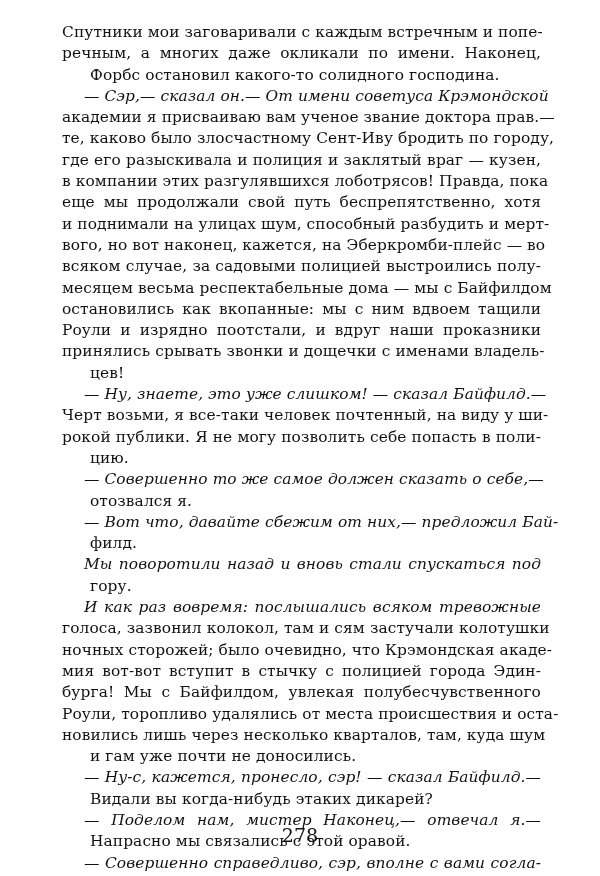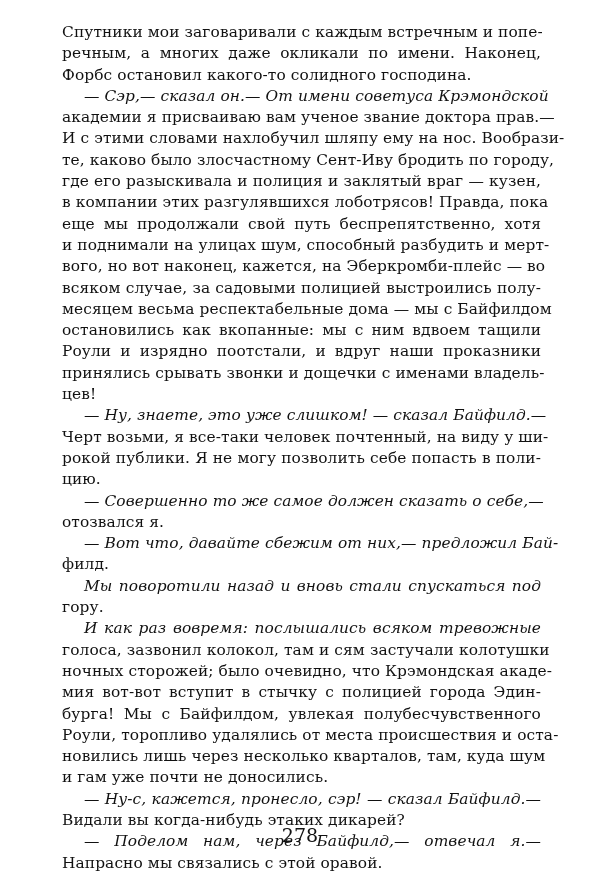--- a/index.html
+++ b/index.html
@@ -26,20 +26,21 @@
       height: 21.3px;
       line-height: 21.3px;
       font-size: 15.4px;
       white-space: nowrap;
       text-align: justify;
       text-align-last: justify;
       letter-spacing: 0.1px;
     }
     .line.last {
       text-align-last: left;
+      margin-left: 28px;
     }
     .line.indent {
       padding-left: 22px;
       font-style: italic;
     }
     .page-number {
       position: absolute;
       top: 824px;
       left: 0;
       width: 600px;
@@ -55,21 +56,20 @@
 
   <div>
     <span class="line">Спутники мои заговаривали с каждым встречным и попе-</span>
     <span class="line">речным, а многих даже окликали по имени. Наконец,</span>
     <span class="line last">Форбс остановил какого-то солидного господина.</span>
   </div>
 
   <div>
     <span class="line indent">— Сэр,— сказал он.— От имени советуса Крэмондской</span>
     <span class="line">академии я присваиваю вам ученое звание доктора прав.—</span>
-    <span class="line">И с этими словами нахлобучил шляпу ему на нос. Вообрази-</span>
     <span class="line">те, каково было злосчастному Сент-Иву бродить по городу,</span>
     <span class="line">где его разыскивала и полиция и заклятый враг — кузен,</span>
     <span class="line">в компании этих разгулявшихся лоботрясов! Правда, пока</span>
     <span class="line">еще мы продолжали свой путь беспрепятственно, хотя</span>
     <span class="line">и поднимали на улицах шум, способный разбудить и мерт-</span>
     <span class="line">вого, но вот наконец, кажется, на Эберкромби-плейс — во</span>
     <span class="line">всяком случае, за садовыми полицией выстроились полу-</span>
     <span class="line">месяцем весьма респектабельные дома — мы с Байфилдом</span>
     <span class="line">остановились как вкопанные: мы с ним вдвоем тащили</span>
     <span class="line">Роули и изрядно поотстали, и вдруг наши проказники</span>
@@ -109,21 +109,21 @@
     <span class="line">новились лишь через несколько кварталов, там, куда шум</span>
     <span class="line last">и гам уже почти не доносились.</span>
   </div>
 
   <div>
     <span class="line indent">— Ну-с, кажется, пронесло, сэр! — сказал Байфилд.—</span>
     <span class="line last">Видали вы когда-нибудь этаких дикарей?</span>
   </div>
 
   <div>
-    <span class="line indent">— Поделом нам, через Байфилд,— отвечал я.—</span>
+    <span class="line indent">— Поделом нам, мистер Наконец,— отвечал я.—</span>
     <span class="line last">Напрасно мы связались с этой оравой.</span>
   </div>
 
   <div>
     <span class="line indent">— Совершенно справедливо, сэр, вполне с вами согла-</span>
 
   </div>
 </div>
 
 <div class="page-number">278</div>

